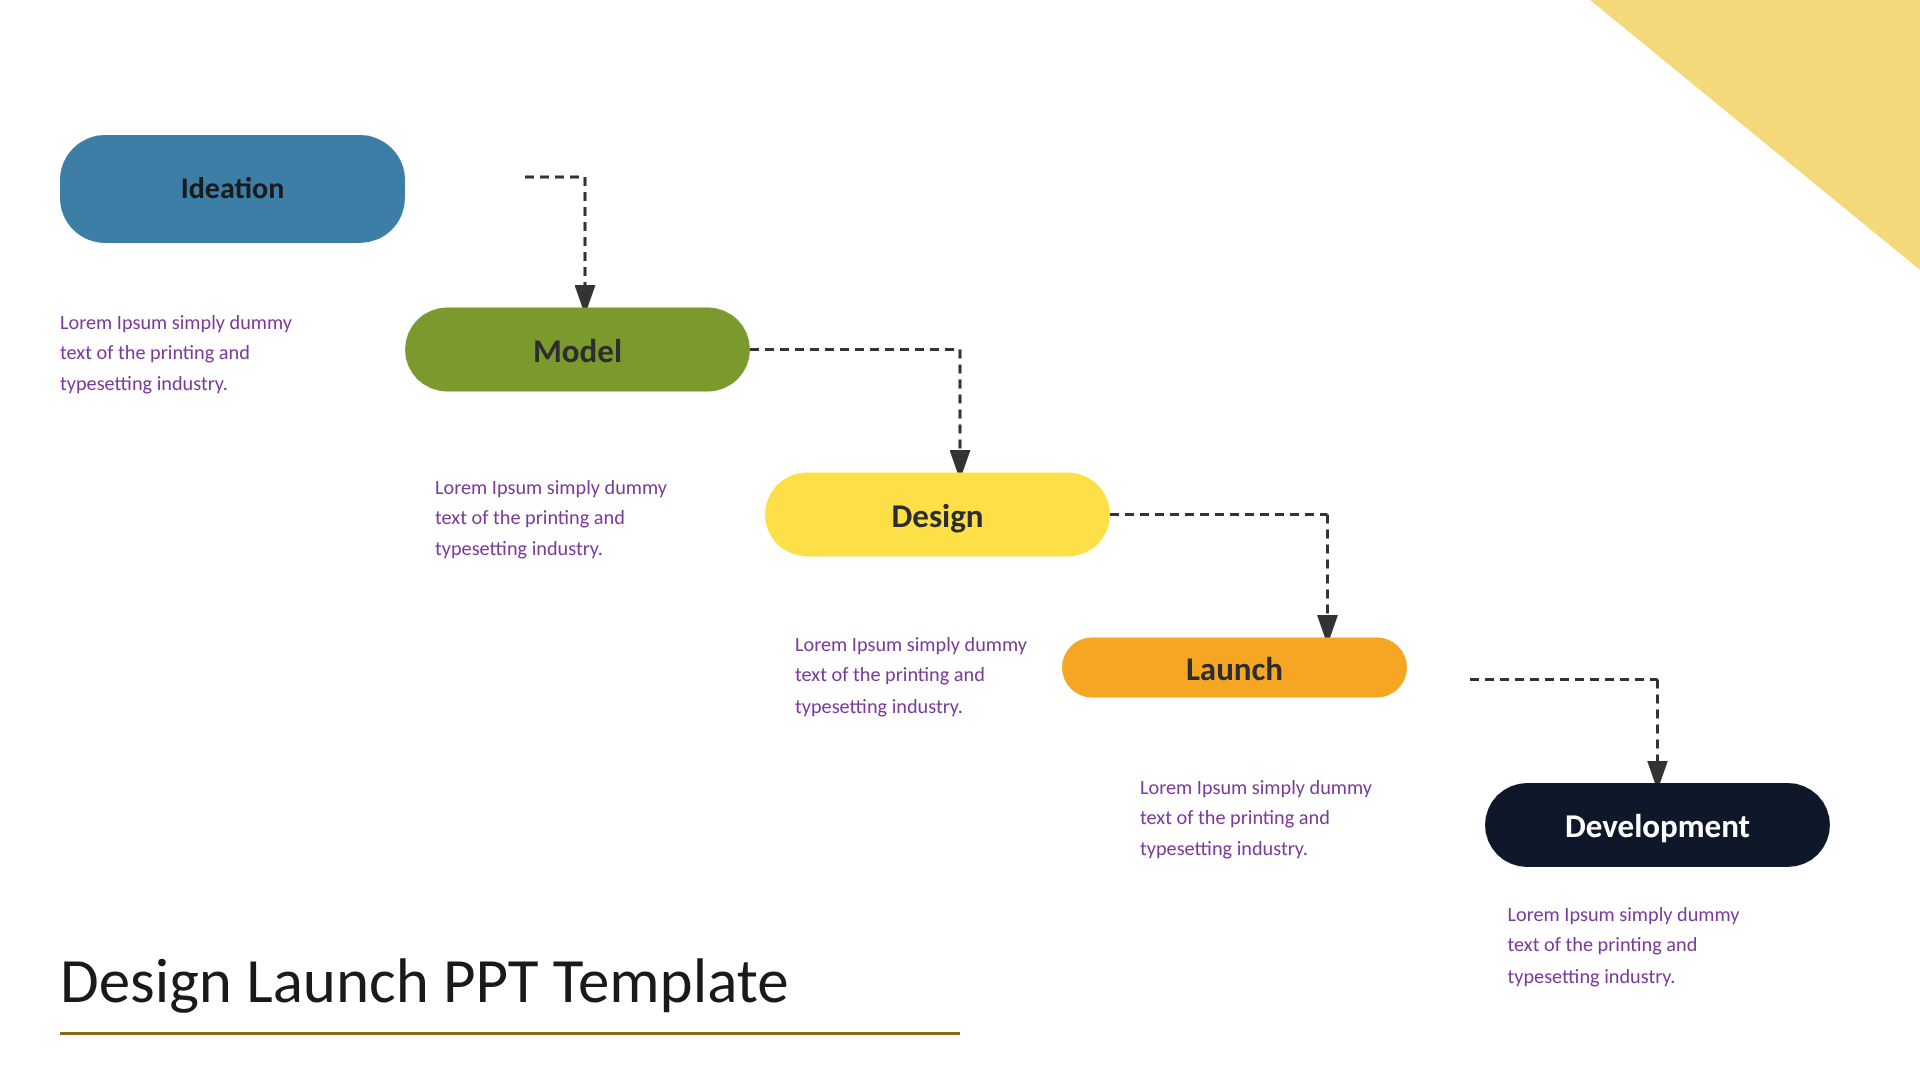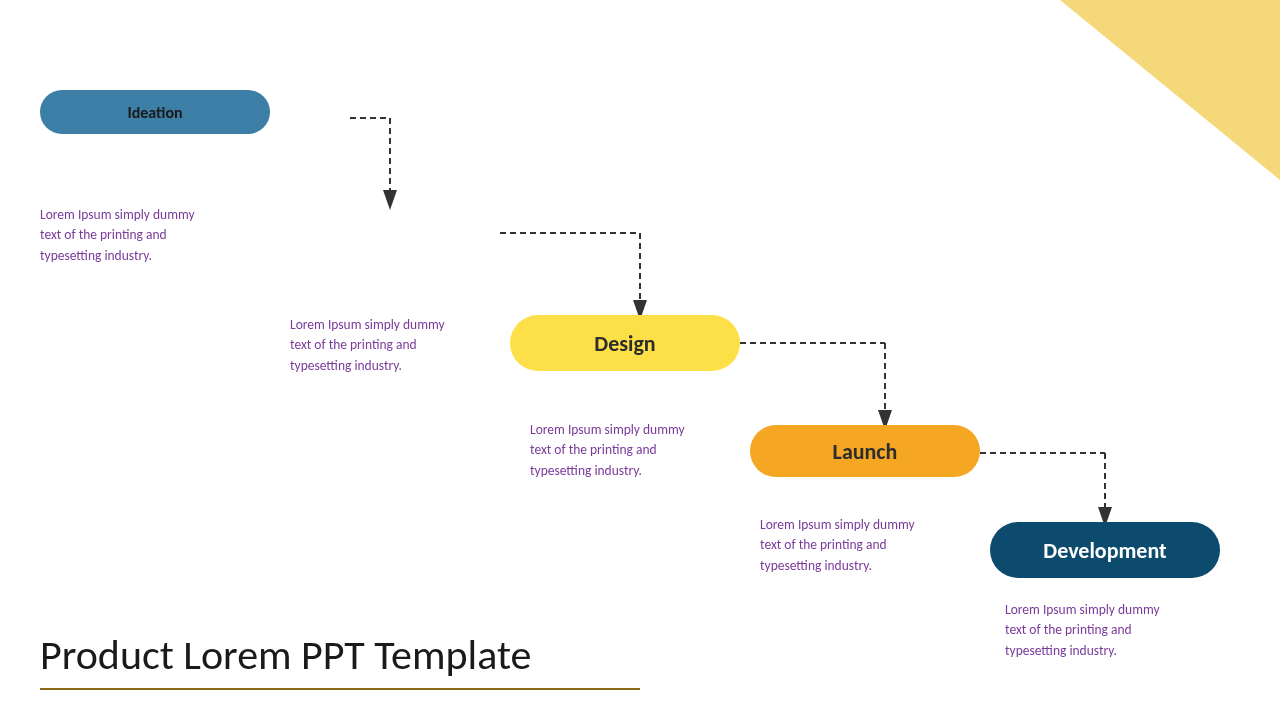--- a/index.html
+++ b/index.html
@@ -42,25 +42,25 @@
       align-items: center;
       justify-content: center;
       font-weight: bold;
       font-size: 20px;
       color: #2d2d2d;
     }
 
     .node-ideation {
       background: #3D7EA6;
       width: 230px;
-      height: 44px;
+      height: 72px;
       top: 30px;
       left: 20px;
       color: #1a1a1a;
-      font-size: 16px;
+      font-size: 20px;
     }
 
     .node-model {
       background: #7A9A2E;
       width: 230px;
       height: 56px;
       top: 145px;
       left: 250px;
       font-size: 22px;
     }
@@ -70,28 +70,28 @@
       width: 230px;
       height: 56px;
       top: 255px;
       left: 490px;
       font-size: 22px;
     }
 
     .node-launch {
       background: #F5A623;
       width: 230px;
-      height: 52px;
+      height: 40px;
       top: 365px;
-      left: 730px;
+      left: 688px;
       font-size: 22px;
     }
 
     .node-development {
-      background: #0c4a6e;
+      background: #0f172a;
       width: 230px;
       height: 56px;
       top: 462px;
       left: 970px;
       font-size: 22px;
       color: #fff;
     }
 
     
     .step-desc {
@@ -191,20 +191,23 @@
     <line x1="1085" y1="393" x2="1085" y2="465" stroke="#333" stroke-width="2" stroke-dasharray="6,4" marker-end="url(#arrow)"></line>
   </svg>
 
   <div class="step-node node-ideation">
     <span>Ideation</span>
   </div>
   <div class="step-desc desc-ideation">
     <span>Lorem Ipsum simply dummy text of the printing and typesetting industry.</span>
   </div>
 
+  <div class="step-node node-model">
+    <span>Model</span>
+  </div>
   <div class="step-desc desc-model">
     <span>Lorem Ipsum simply dummy text of the printing and typesetting industry.</span>
   </div>
 
   <div class="step-node node-design">
     <span>Design</span>
   </div>
   <div class="step-desc desc-design">
     <span>Lorem Ipsum simply dummy text of the printing and typesetting industry.</span>
   </div>
@@ -219,15 +222,15 @@
   <div class="step-node node-development">
     <span>Development</span>
   </div>
   <div class="step-desc desc-development">
     <span>Lorem Ipsum simply dummy text of the printing and typesetting industry.</span>
   </div>
 
 </div>
 
 <div class="bottom-section">
-  <div class="slide-title">Product Lorem PPT Template</div>
+  <div class="slide-title">Design Launch PPT Template</div>
   <div class="slide-underline"></div>
 </div>
 
 </body></html>

